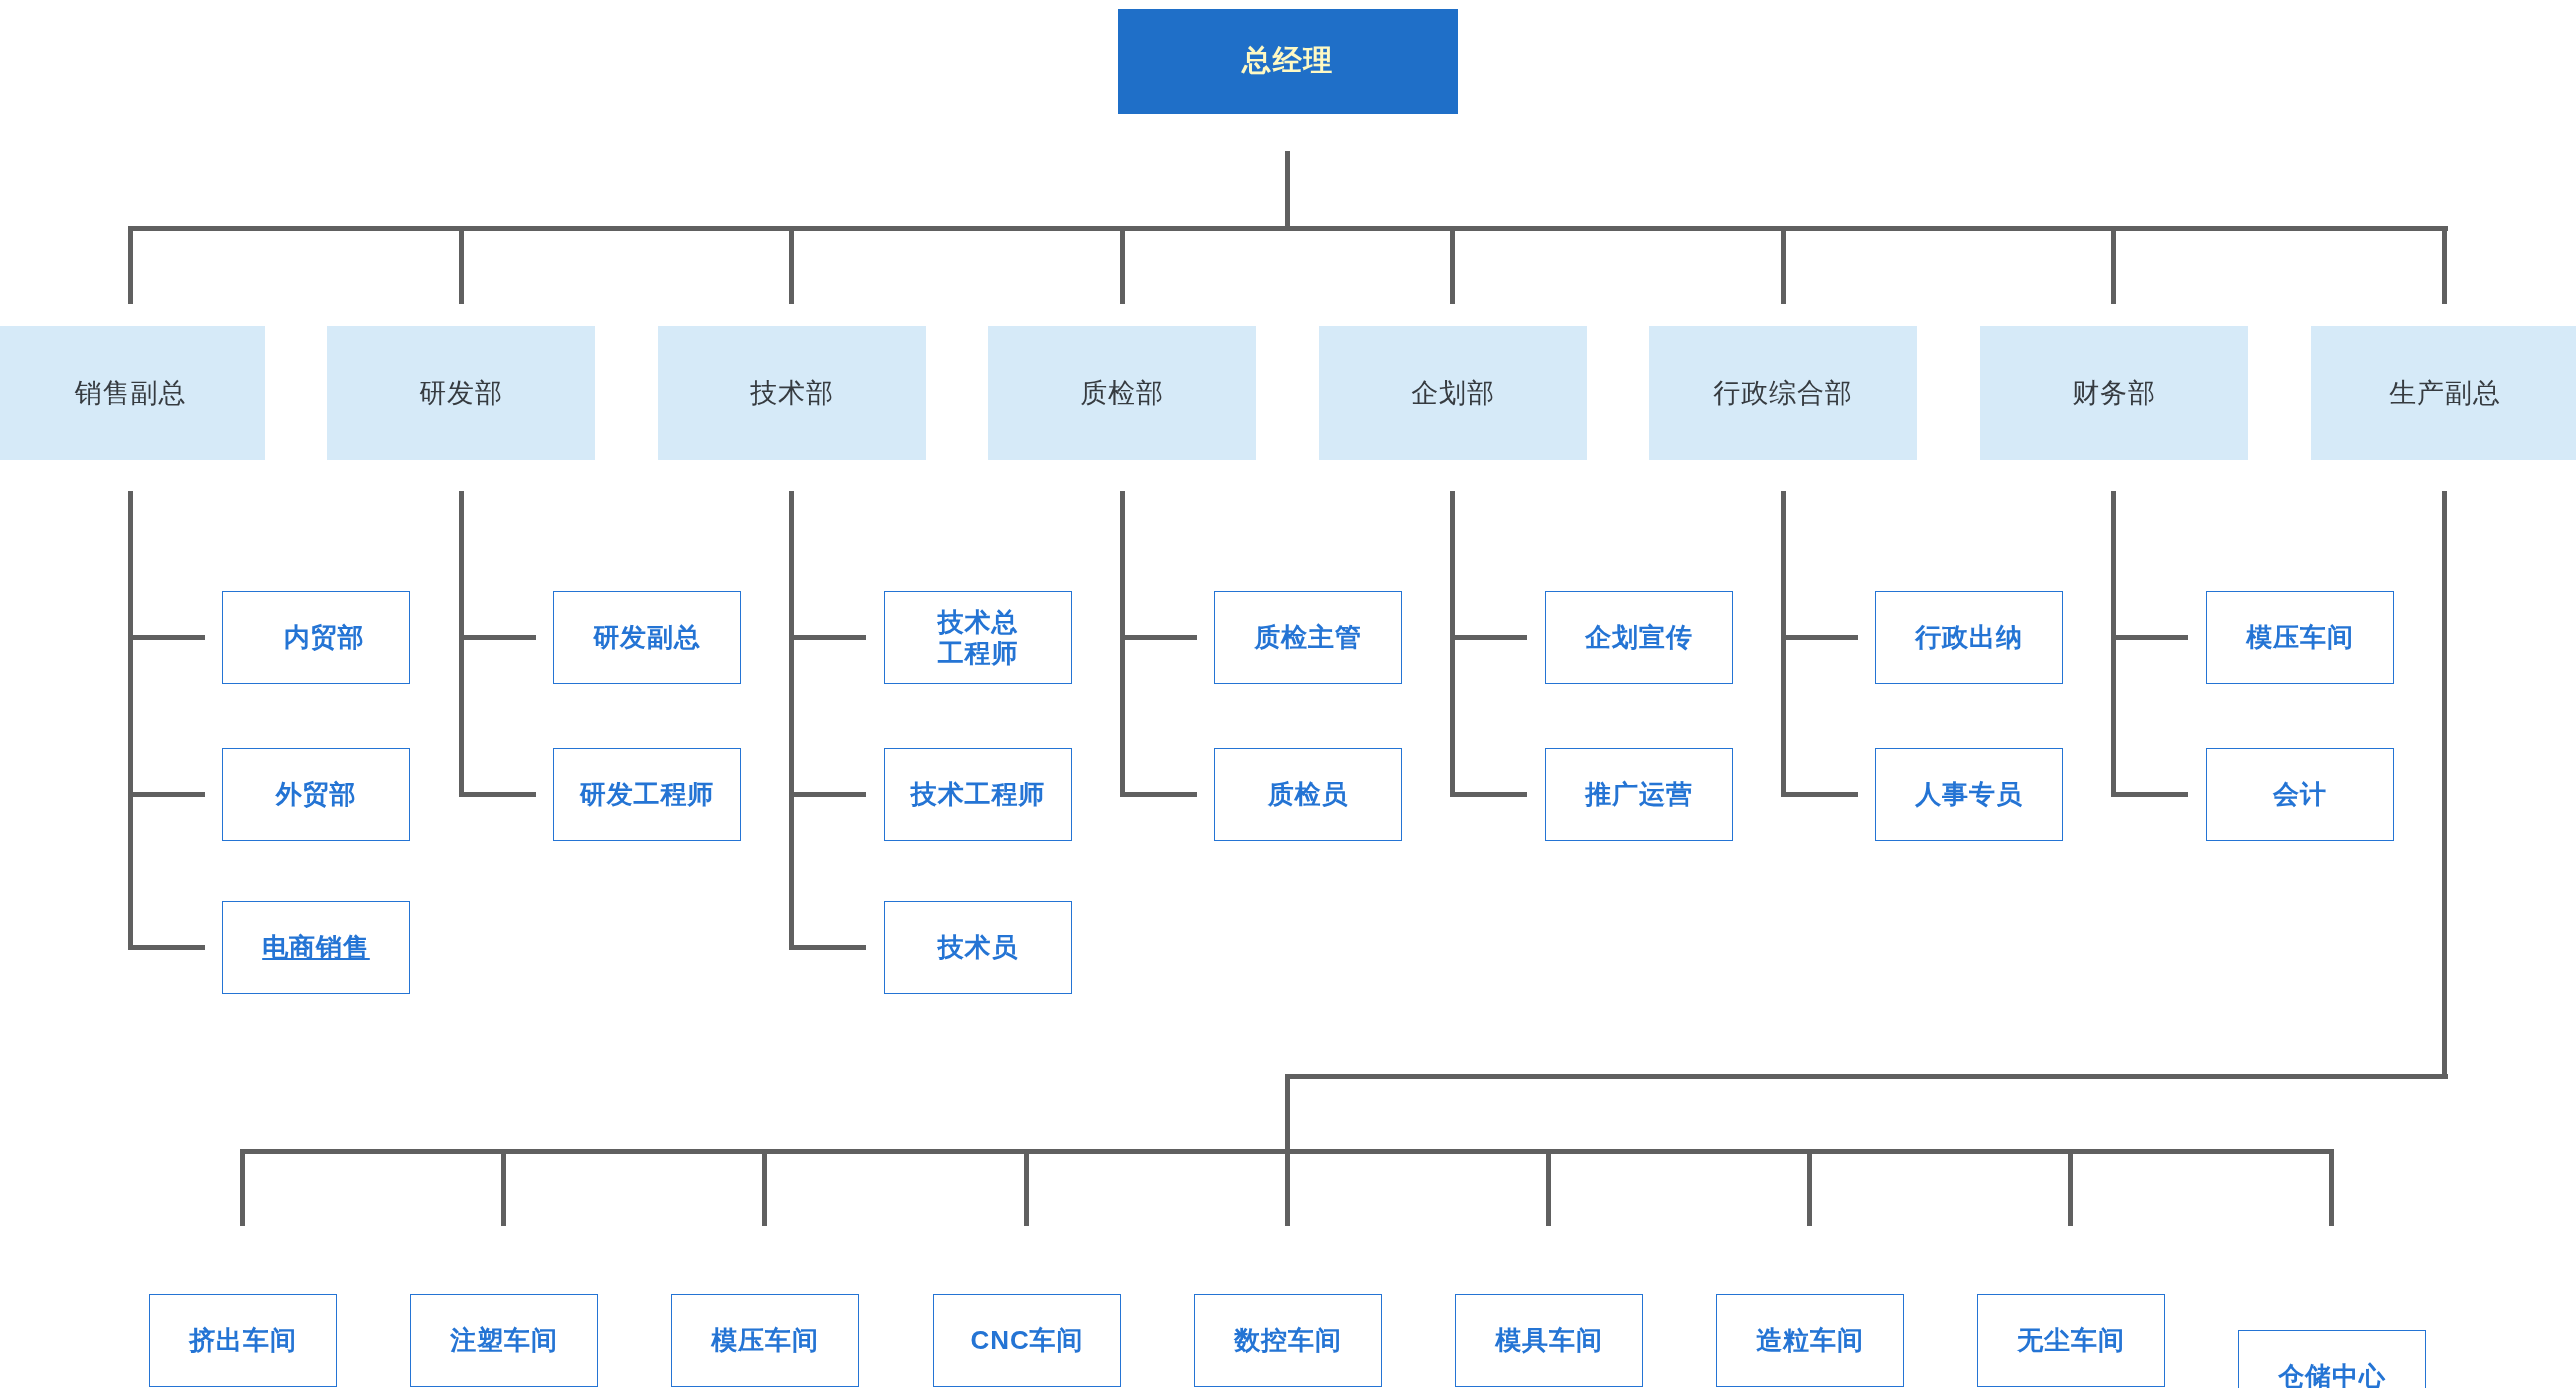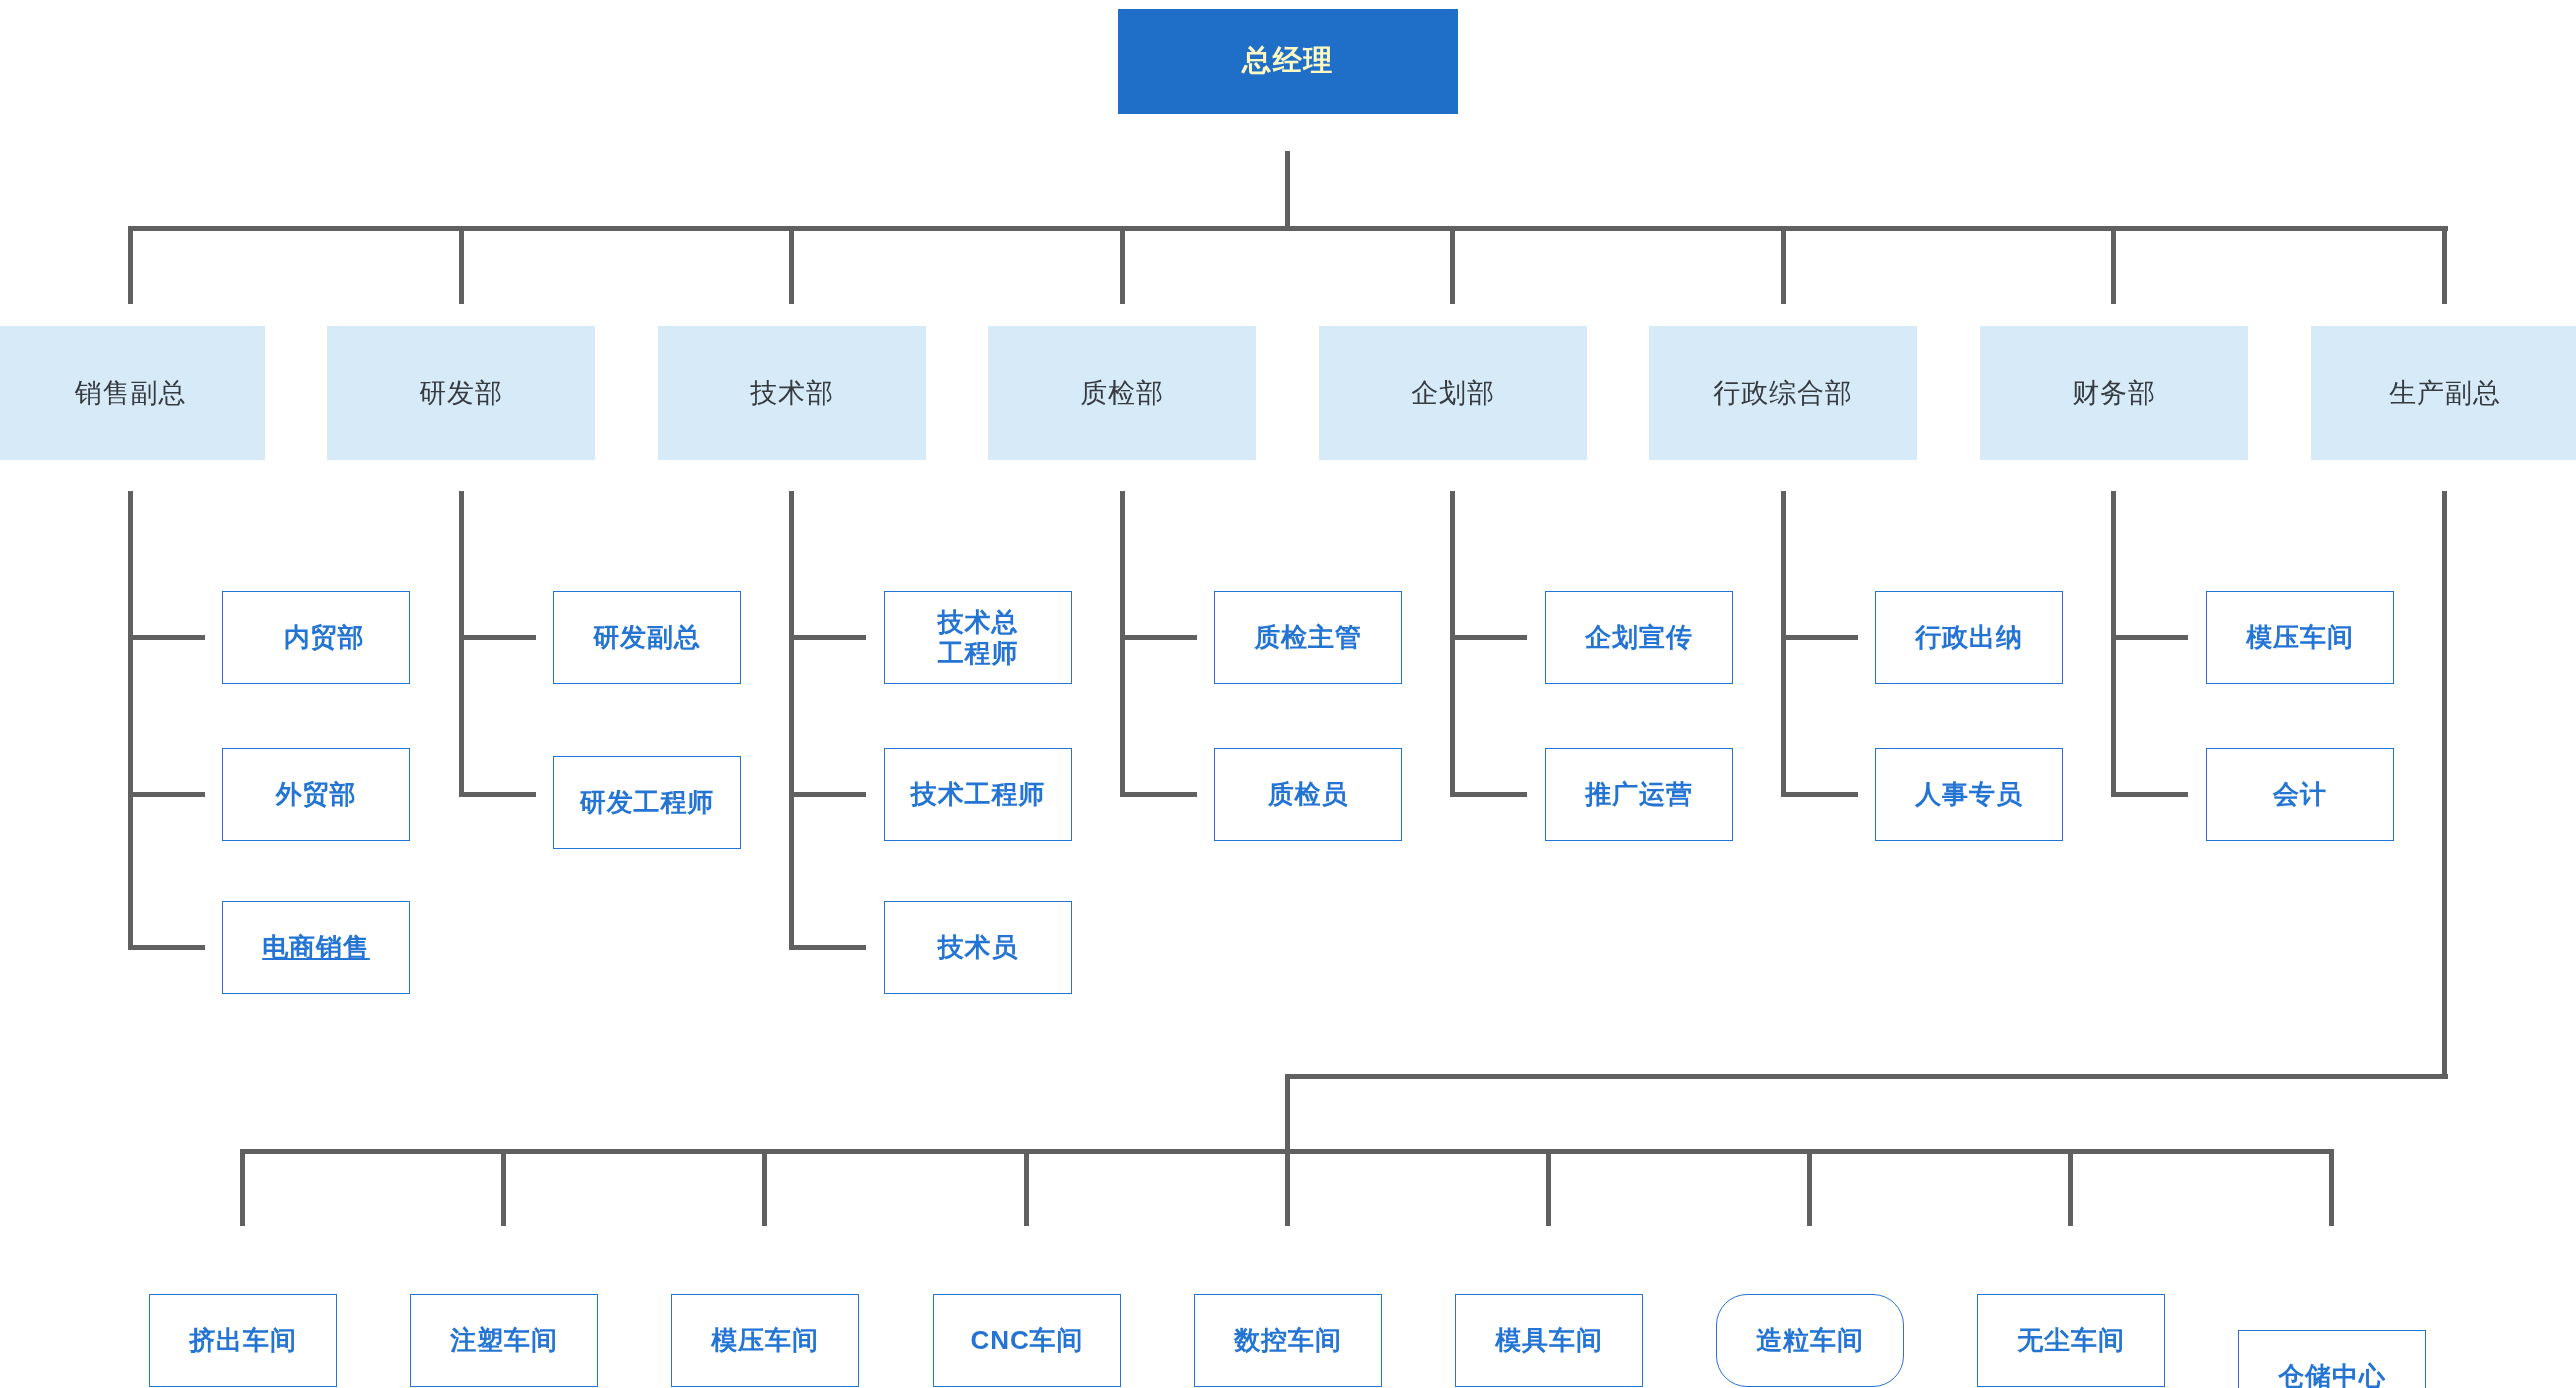--- a/index.html
+++ b/index.html
@@ -66,21 +66,21 @@
   <div class="cline" style="left:1781px;top:635px;width:77px;height:5.2px;"></div>
   <div class="cline" style="left:1781px;top:792px;width:77px;height:5.2px;"></div>
   <div class="cline" style="left:2111px;top:635px;width:77px;height:5.2px;"></div>
   <div class="cline" style="left:2111px;top:792px;width:77px;height:5.2px;"></div>
 
   <div class="node node-child" style="left:222px;top:591px;width:188px;height:93px;padding-left:16px;">内贸部</div>
   <div class="node node-child" style="left:222px;top:748px;width:188px;height:93px;">外贸部</div>
   <div class="node node-child" style="left:222px;top:901px;width:188px;height:93px;text-decoration:underline;">电商销售</div>
 
   <div class="node node-child" style="left:553px;top:591px;width:188px;height:93px;">研发副总</div>
-  <div class="node node-child" style="left:553px;top:748px;width:188px;height:93px;margin-top:8px;">研发工程师</div>
+  <div class="node node-child" style="left:553px;top:748px;width:188px;height:93px;">研发工程师</div>
 
   <div class="node node-child" style="left:884px;top:591px;width:188px;height:93px;line-height:31px;">
     <span>
       <span class="ln">技术总</span>
       <span class="ln">工程师</span>
     </span>
   </div>
   <div class="node node-child" style="left:884px;top:748px;width:188px;height:93px;">技术工程师</div>
   <div class="node node-child" style="left:884px;top:901px;width:188px;height:93px;">技术员</div>
 
@@ -109,18 +109,18 @@
   <div class="cline" style="left:1807px;top:1154px;width:5.2px;height:72px;"></div>
   <div class="cline" style="left:2068px;top:1154px;width:5.2px;height:72px;"></div>
   <div class="cline" style="left:2329px;top:1154px;width:5.2px;height:72px;"></div>
 
   <div class="node node-child" style="left:149px;top:1294px;width:188px;height:93px;">挤出车间</div>
   <div class="node node-child" style="left:410px;top:1294px;width:188px;height:93px;">注塑车间</div>
   <div class="node node-child" style="left:671px;top:1294px;width:188px;height:93px;">模压车间</div>
   <div class="node node-child" style="left:933px;top:1294px;width:188px;height:93px;">CNC车间</div>
   <div class="node node-child" style="left:1194px;top:1294px;width:188px;height:93px;">数控车间</div>
   <div class="node node-child" style="left:1455px;top:1294px;width:188px;height:93px;">模具车间</div>
-  <div class="node node-child" style="left:1716px;top:1294px;width:188px;height:93px;border-radius:31px;">造粒车间</div>
+  <div class="node node-child" style="left:1716px;top:1294px;width:188px;height:93px;">造粒车间</div>
   <div class="node node-child" style="left:1977px;top:1294px;width:188px;height:93px;">无尘车间</div>
   <div class="node node-child" style="left:2238px;top:1330px;width:188px;height:93px;">仓储中心</div>
 
 </div>
 
 
 </body></html>

